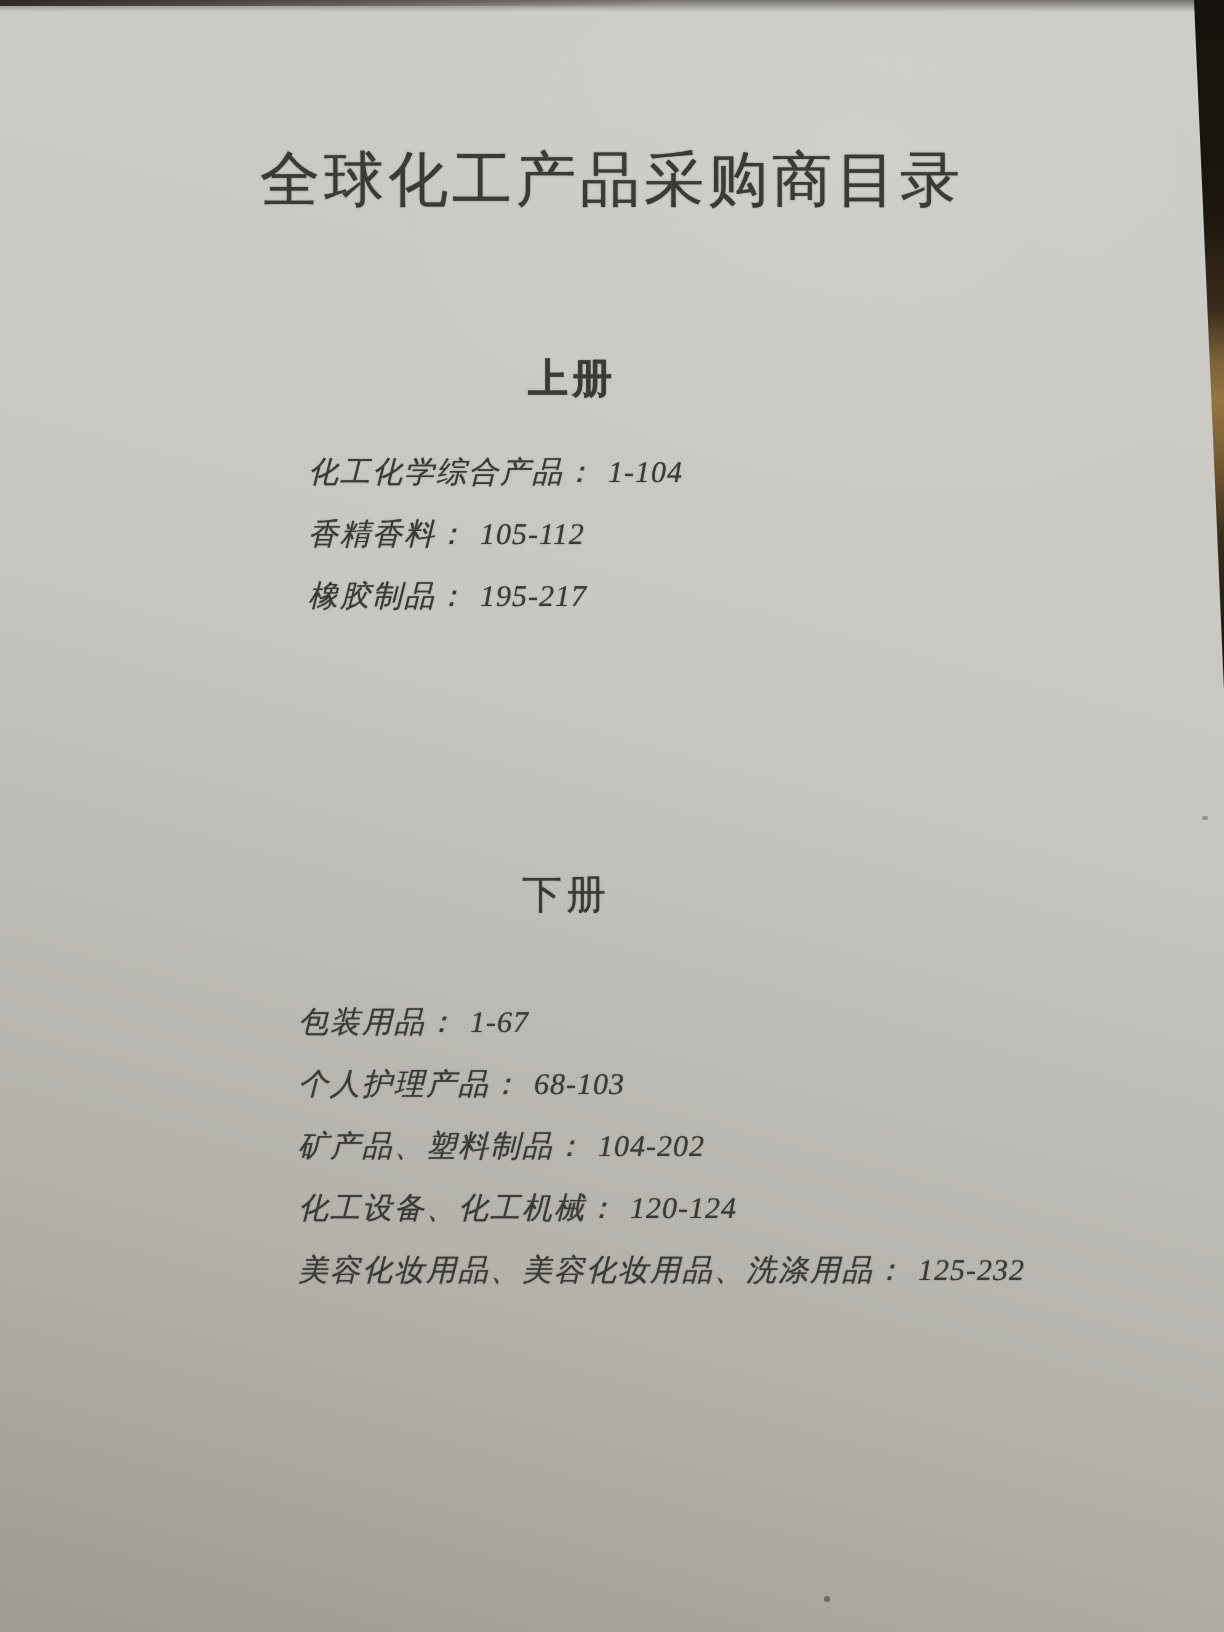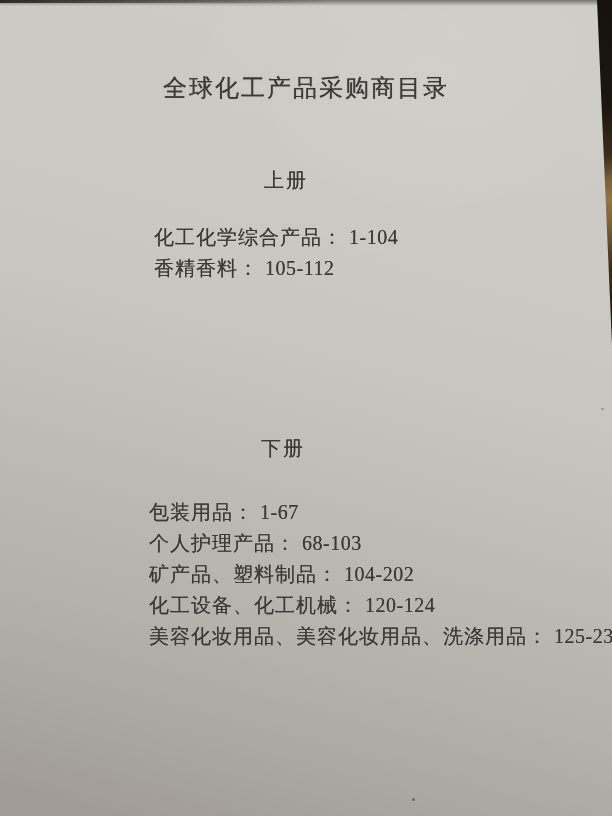--- a/index.html
+++ b/index.html
@@ -37,43 +37,44 @@
       #16120d 0%, #1b150e 30%, #3a2c1a 45%,
       #7c6038 52%, #967440 58%, #7a5c33 66%,
       #3a2c1c 78%, #1f1912 92%, #181310 100%);
     filter: drop-shadow(-2px 0 2px rgba(60,54,45,0.45));
   }
 
   .title {
     position: absolute;
     top: 76px; left: 0; width: 612px;
     text-align: center;
-    font-size: 24px;
+    font-size: 30px;
     line-height: 1;
     letter-spacing: 2px;
     text-shadow: 0 0 0.7px rgba(59,58,54,0.85);
   }
 
   .volume-heading {
     position: absolute;
     font-size: 20px;
     line-height: 1;
     letter-spacing: 2px;
     text-shadow: 0 0 0.6px rgba(59,58,54,0.8);
   }
-  .volume-heading.v1 { top: 170px; left: 264px; }
+  .volume-heading.v1 { top: 180px; left: 264px; font-weight: bold; }
   .volume-heading.v2 { top: 438px; left: 261px; }
 
   .toc-list {
     position: absolute;
     margin: 0; padding: 0;
     list-style: none;
-    font-size: 20px;
+    font-size: 15px;
     letter-spacing: 1px;
     text-shadow: 0 0 0.6px rgba(59,58,54,0.8);
+    font-style: italic;
   }
   .toc-list li { line-height: 31px; height: 31px; white-space: nowrap; }
   .toc-list .pages { margin-left: 6px; letter-spacing: 0.5px; }
   .toc-list.v1 { top: 222px; left: 154px; }
   .toc-list.v2 { top: 497px; left: 149px; }
 
   .speck {
     position: absolute;
     border-radius: 50%;
     background: rgba(62,56,48,0.55);
@@ -89,20 +90,21 @@
   <div class="top-edge"></div>
   <div class="top-edge-left"></div>
   <div class="edge-wedge"></div>
 
   <div class="title">全球化工产品采购商目录</div>
 
   <div class="volume-heading v1">上册</div>
   <ul class="toc-list v1">
       <li><span>化工化学综合产品：</span><span class="pages">1-104</span></li>
       <li><span>香精香料：</span><span class="pages">105-112</span></li>
+      <li><span>橡胶制品：</span><span class="pages">195-217</span></li>
     </ul>
 
   <div class="volume-heading v2">下册</div>
   <ul class="toc-list v2">
       <li><span>包装用品：</span><span class="pages">1-67</span></li>
       <li><span>个人护理产品：</span><span class="pages">68-103</span></li>
       <li><span>矿产品、塑料制品：</span><span class="pages">104-202</span></li>
       <li><span>化工设备、化工机械：</span><span class="pages">120-124</span></li>
       <li><span>美容化妆用品、美容化妆用品、洗涤用品：</span><span class="pages">125-232</span></li>
     </ul>

